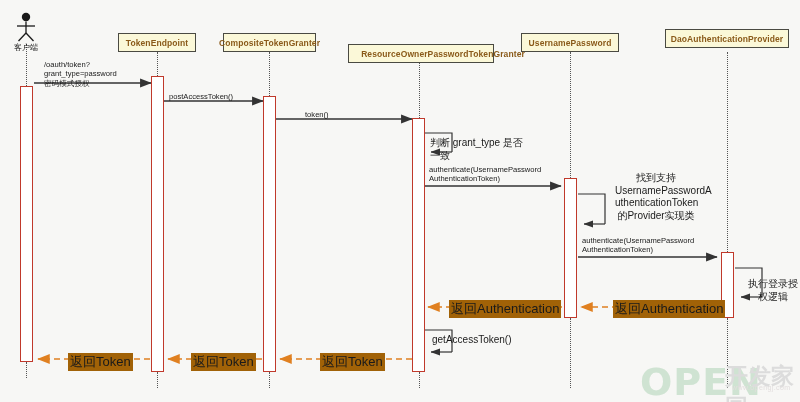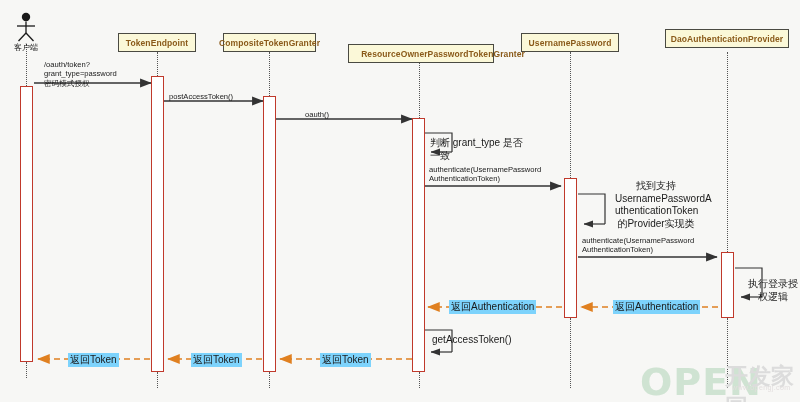--- a/index.html
+++ b/index.html
@@ -41,24 +41,24 @@
     position:absolute;
     font-size:7.6px;
     color:#1a1a1a;
     text-align:left;
     line-height:1.22;
     white-space:pre-line;
     letter-spacing:0;
   }
   .ret-label{
     position:absolute;
-    font-size:10px;
+    font-size:13px;
     color:#1a1a1a;
     text-align:center;
-    background:#7dd3fc;
+    background:#a16207;
     padding:0 2px;
     white-space:nowrap;
   }
   .self-label{
     position:absolute;
     font-size:10px;
     color:#1a1a1a;
     text-align:center;
     line-height:1.25;
     white-space:pre-line;
@@ -199,28 +199,28 @@
   </div>
 
   <div class="actor-label" style="left:-4px;top:42px;">客户端</div>
 
   <div class="msg-label" style="left:44px;top:60px;width:104px;">/oauth/token?
 grant_type=password
 密码模式授权</div>
 
   <div class="msg-label" style="left:169px;top:92px;width:90px;">postAccessToken()</div>
 
-  <div class="msg-label" style="left:305px;top:110px;width:66px;">oauth()</div>
+  <div class="msg-label" style="left:305px;top:110px;width:66px;">token()</div>
 
   <div class="self-label" style="left:422px;top:137px;width:96px;text-align:left;">判断 grant_type 是否一致</div>
 
   <div class="msg-label" style="left:429px;top:165px;width:130px;">authenticate(UsernamePassword
 AuthenticationToken)</div>
 
-  <div class="self-label" style="left:607px;top:180px;width:82px;">找到支持
+  <div class="self-label" style="left:607px;top:172px;width:82px;">找到支持
 UsernamePasswordA
 uthenticationToken
 的Provider实现类</div>
 
   <div class="msg-label" style="left:582px;top:236px;width:132px;">authenticate(UsernamePassword
 AuthenticationToken)</div>
 
   <div class="self-label" style="left:736px;top:278px;width:58px;text-align:center;">执行登录授权逻辑</div>
 
   <div class="ret-label" style="left:613px;top:300px;">返回Authentication</div>

